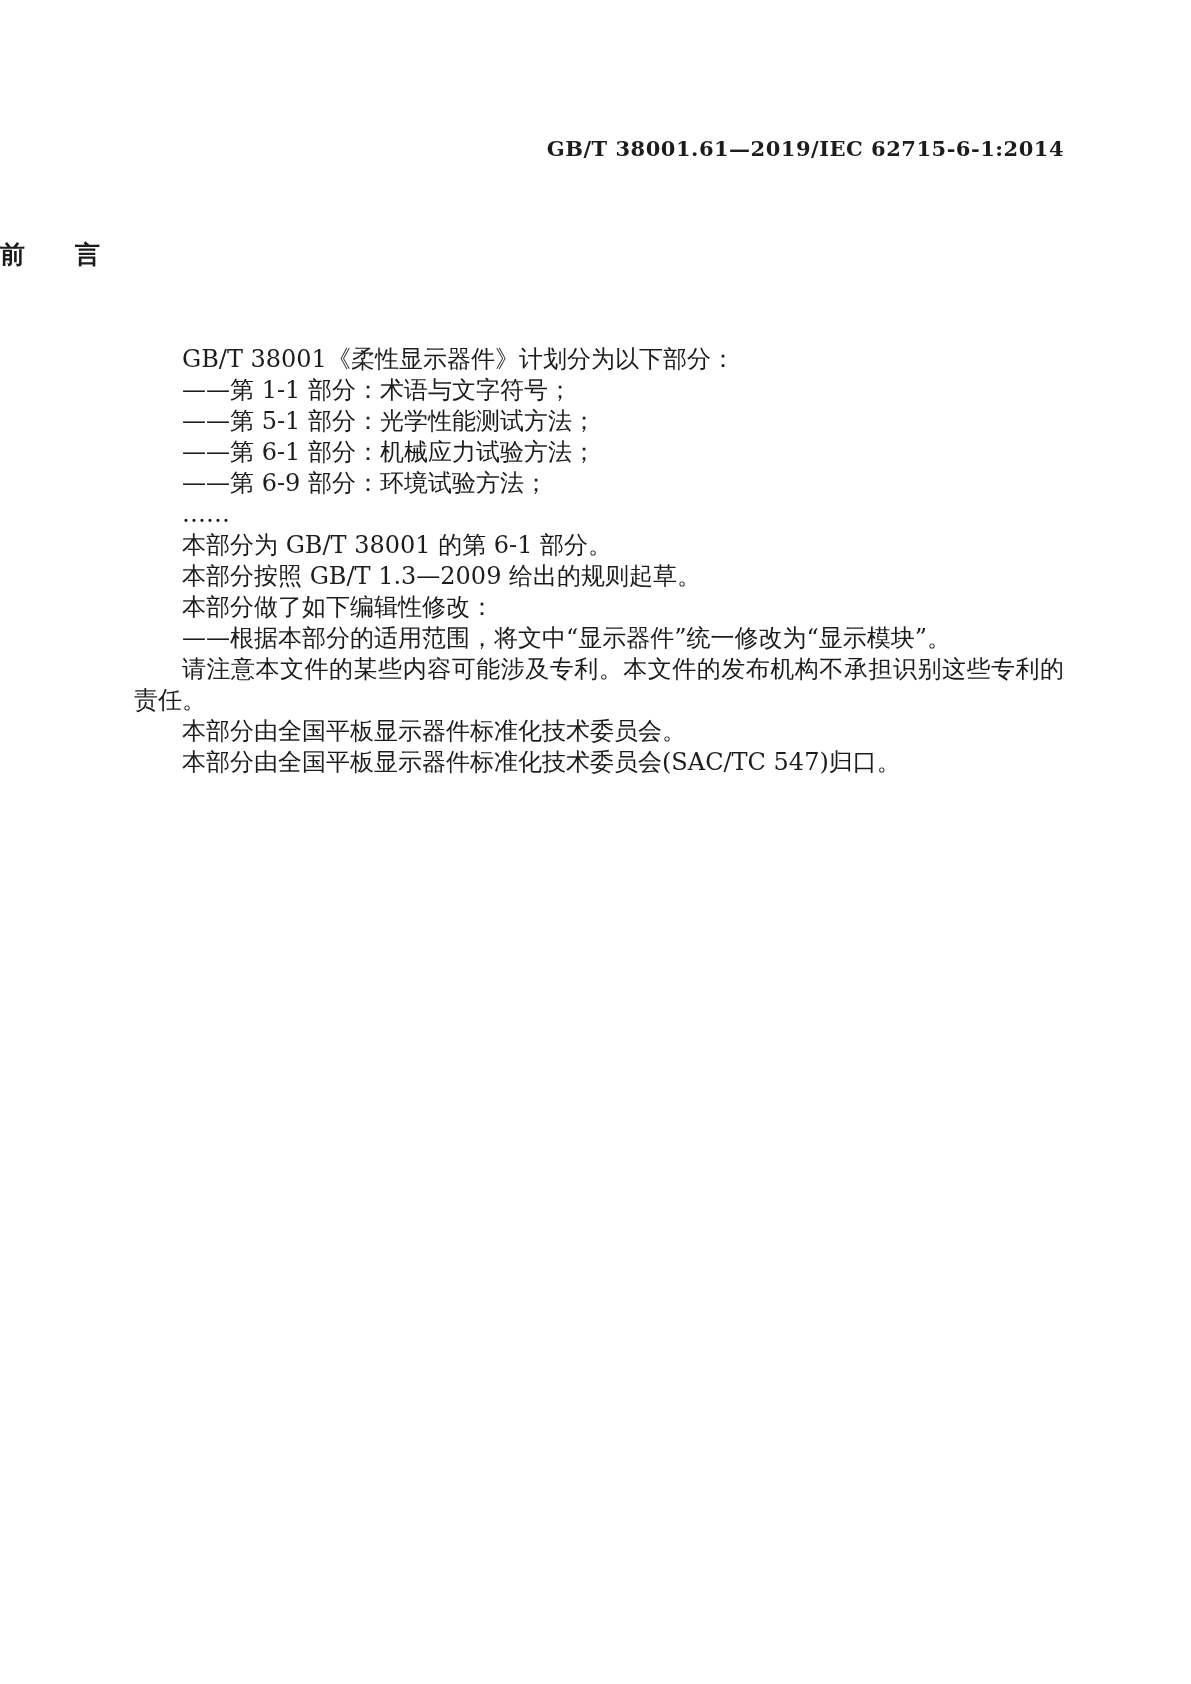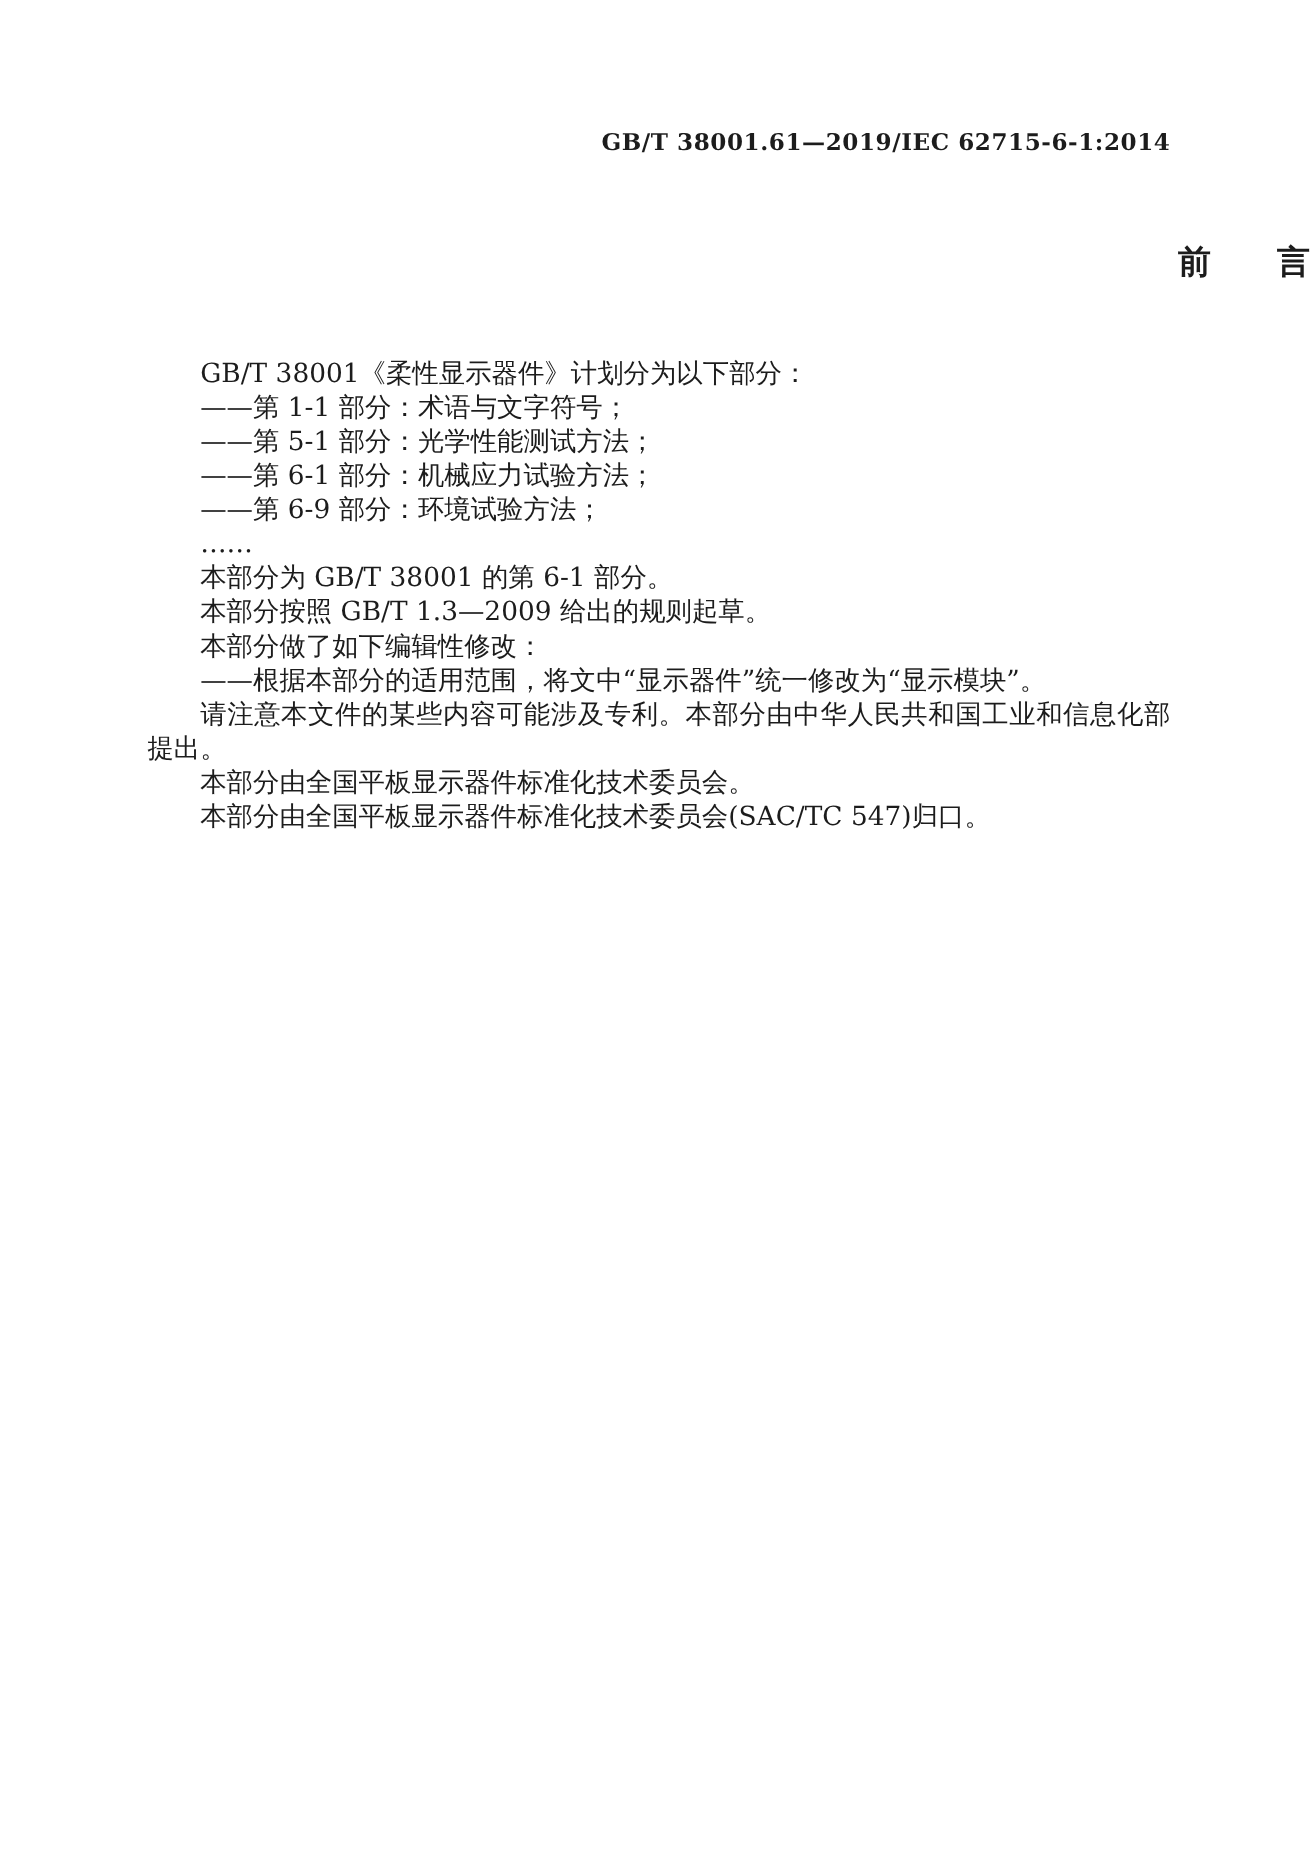--- a/index.html
+++ b/index.html
@@ -8,39 +8,40 @@
     background: #ffffff;
   }
   .page {
     position: relative;
     width: 1191px;
     height: 1236px;
     background: #ffffff;
     font-family: "DejaVu Serif", "Liberation Serif", serif;
     color: #1c1c1c;
     overflow: hidden;
+    margin-top: 20px;
   }
   .doc-header {
     position: absolute;
     top: 116px;
     left: 134px;
     right: 127px;
     text-align: right;
     font-weight: bold;
     font-size: 21px;
     letter-spacing: 0.5px;
     white-space: nowrap;
   }
   .doc-title {
     position: absolute;
     top: 218px;
     left: 0;
     width: 100%;
-    text-align: right;
-    font-size: 30px;
+    text-align: left;
+    font-size: 25px;
     font-weight: bold;
   }
   .foreword-body {
     position: absolute;
     top: 324px;
     left: 134px;
     width: 930px;
     font-size: 24px;
     line-height: 31px;
     text-align: justify;
@@ -73,20 +74,20 @@
     <p>GB/T 38001《柔性显示器件》计划分为以下部分：</p>
     <p>——第 1-1 部分：术语与文字符号；</p>
     <p>——第 5-1 部分：光学性能测试方法；</p>
     <p>——第 6-1 部分：机械应力试验方法；</p>
     <p>——第 6-9 部分：环境试验方法；</p>
     <p>……</p>
     <p>本部分为 GB/T 38001 的第 6-1 部分。</p>
     <p>本部分按照 GB/T 1.3—2009 给出的规则起草。</p>
     <p>本部分做了如下编辑性修改：</p>
     <p>——根据本部分的适用范围，将文中“显示器件”统一修改为“显示模块”。</p>
-    <p>请注意本文件的某些内容可能涉及专利。本部分由中华人民共和国工业和信息化部提出。</p>
+    <p>请注意本文件的某些内容可能涉及专利。本文件的发布机构不承担识别这些专利的责任。</p>
     <p>本部分由全国平板显示器件标准化技术委员会。</p>
     <p>本部分由全国平板显示器件标准化技术委员会(SAC/TC 547)归口。</p>
   </div>
 
   <div class="page-number">I</div>
 
 </div>
 
 </body></html>

